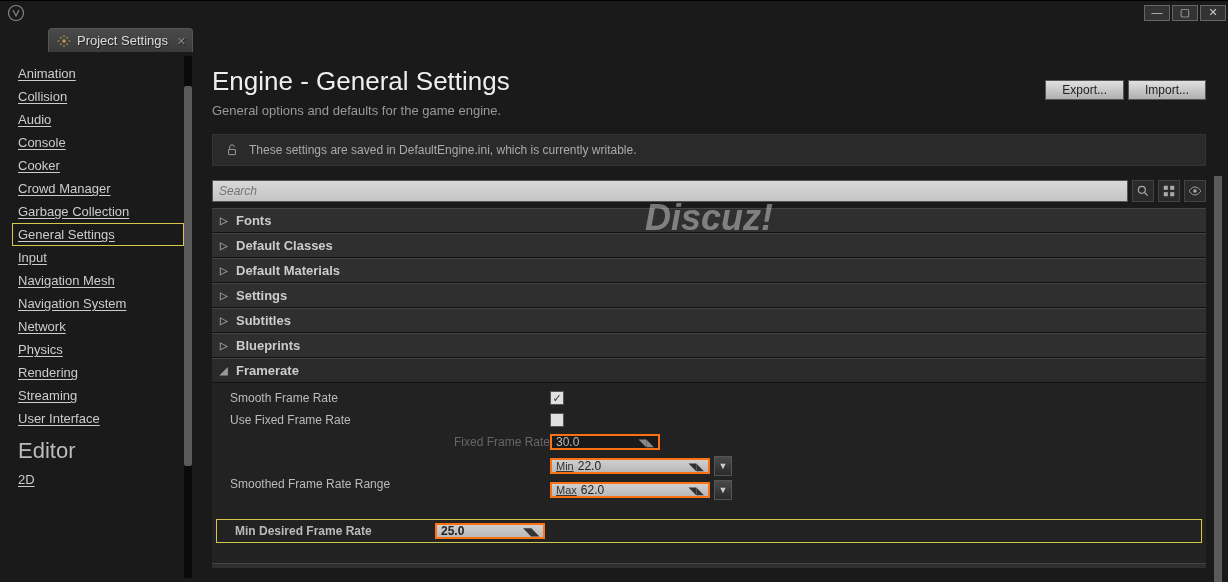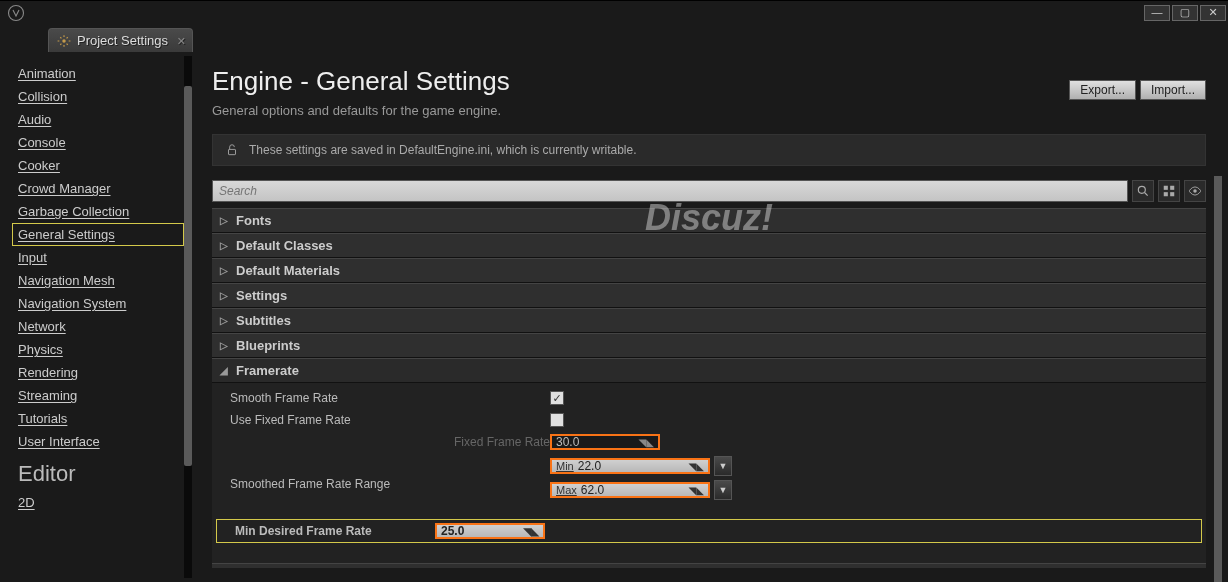--- a/index.html
+++ b/index.html
@@ -26,21 +26,21 @@
 .side-item { padding: 4px 0; color: #ccc; cursor: pointer; text-decoration: underline; text-underline-offset: 2px; white-space: nowrap; }
 .side-item.selected { border: 1px solid #d4c94a; padding: 3px 5px; margin-left: -6px; }
 .side-heading { font-size: 22px; color: #bbb; padding: 8px 0 4px 0; font-weight: 300; }
 
 .main { flex: 1; background: #1a1a1a; display: flex; flex-direction: column; padding: 10px 18px 10px 18px; min-width: 0; position: relative; }
 
 .page-header { display: flex; justify-content: space-between; align-items: flex-start; }
 .page-title { font-size: 26px; color: #eee; font-weight: 400; }
 .page-subtitle { font-size: 13px; color: #999; margin-top: 6px; }
 .header-btns { display: flex; gap: 4px; margin-top: 14px; }
-.hbtn { background: linear-gradient(#e0e0e0, #b0b0b0); border: 1px solid #555; padding: 2px 10px; font-size: 12px; color: #222; cursor: pointer; }
+.hbtn { background: linear-gradient(#e0e0e0, #b0b0b0); border: 1px solid #555; padding: 2px 16px; font-size: 12px; color: #222; cursor: pointer; }
 
 .notice { background: #2a2a2a; border: 1px solid #333; padding: 8px 12px; margin-top: 16px; display: flex; align-items: center; gap: 10px; color: #aaa; font-size: 12px; }
 .notice-icon { width: 14px; height: 14px; }
 
 .searchbar { margin-top: 14px; display: flex; gap: 4px; align-items: center; }
 .search-input { flex: 1; background: linear-gradient(#d8d8d8, #c4c4c4); border: 1px solid #555; padding: 3px 6px; font-size: 12px; font-style: italic; color: #555; }
 .sbtn { width: 22px; height: 22px; background: #2a2a2a; border: 1px solid #444; display: flex; align-items: center; justify-content: center; cursor: pointer; color: #aaa; }
 
 .categories { margin-top: 6px; flex: 1; overflow-y: auto; }
 .cat-row { background: #2f2f2f; border-top: 1px solid #444; border-bottom: 1px solid #111; padding: 4px 8px; display: flex; align-items: center; gap: 6px; cursor: pointer; font-weight: bold; color: #ccc; font-size: 13px; }
@@ -115,21 +115,20 @@
       <div class="side-item">Crowd Manager</div>
       <div class="side-item">Garbage Collection</div>
       <div class="side-item selected">General Settings</div>
       <div class="side-item">Input</div>
       <div class="side-item">Navigation Mesh</div>
       <div class="side-item">Navigation System</div>
       <div class="side-item">Network</div>
       <div class="side-item">Physics</div>
       <div class="side-item">Rendering</div>
       <div class="side-item">Streaming</div>
-      <div class="side-item">Tutorials</div>
       <div class="side-item">User Interface</div>
       <div class="side-heading">Editor</div>
       <div class="side-item">2D</div>
       <div class="sidebar-scroll-track"></div>
       <div class="sidebar-scroll-thumb"></div>
     </div>
 
     <div class="main">
       <div class="watermark">Discuz!</div>
 

